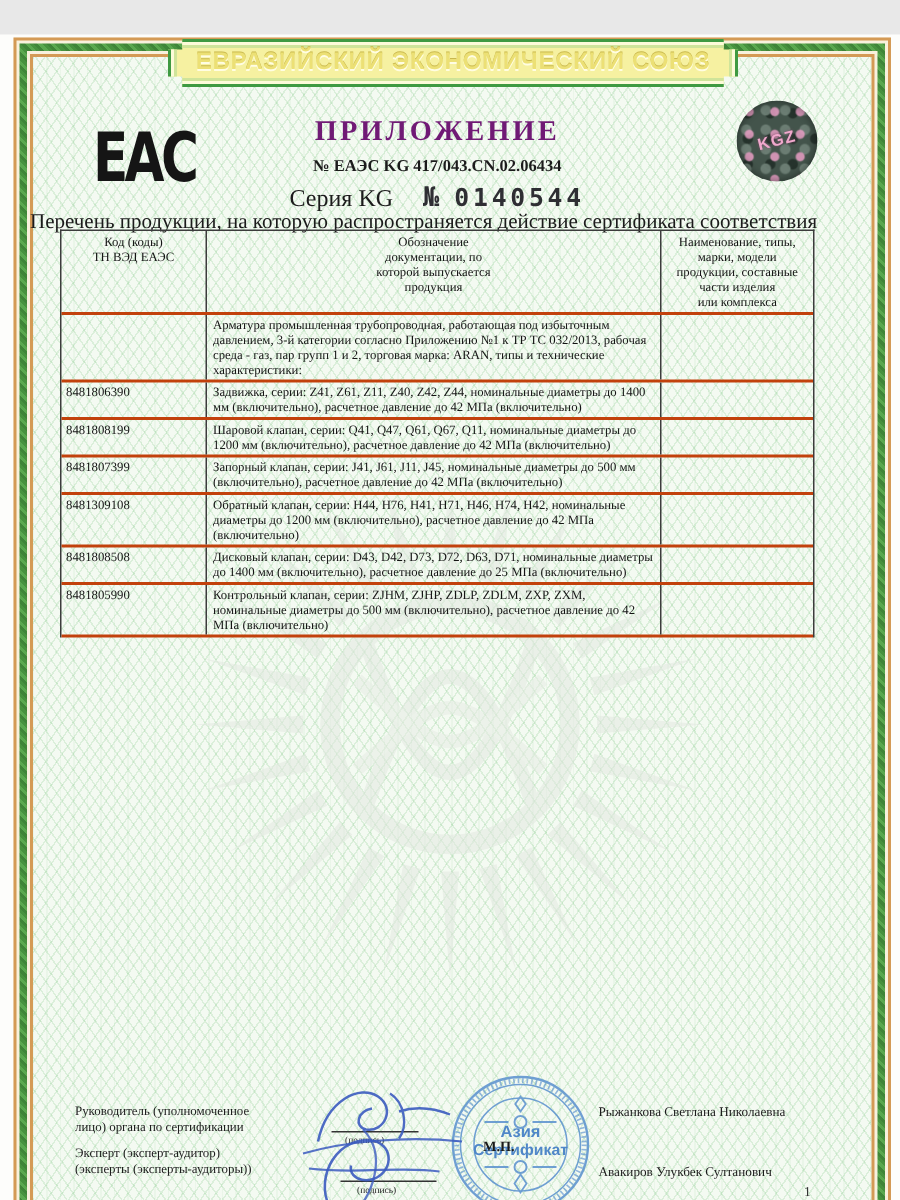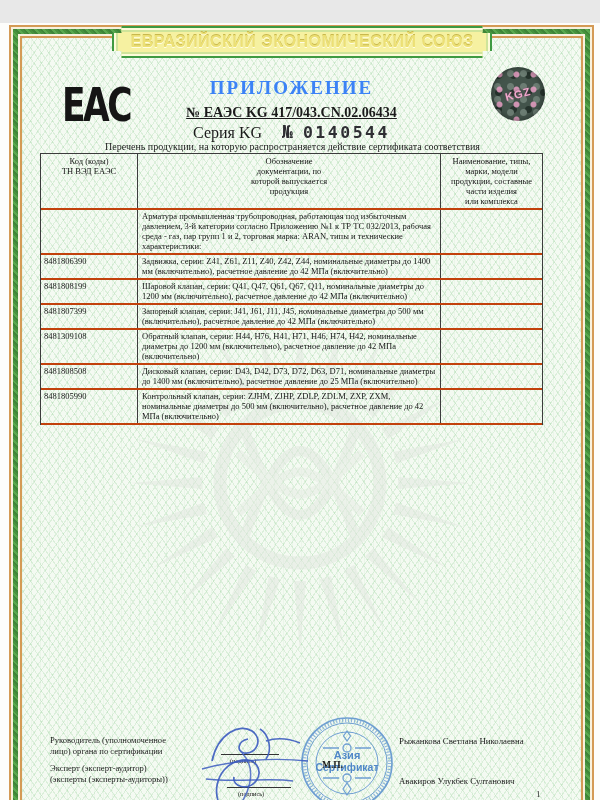--- a/index.html
+++ b/index.html
@@ -40,31 +40,31 @@
             background-image:
               radial-gradient(circle, rgba(232,158,196,.85) 2.5px, transparent 3.5px),
               radial-gradient(circle, rgba(111,129,119,.9) 3px, transparent 4px),
               radial-gradient(circle, rgba(30,42,36,.8) 3px, transparent 4px);
             background-size:17px 15px, 13px 13px, 15px 17px;
             box-shadow: inset 0 0 6px rgba(0,0,0,.45);
             display:flex; align-items:center; justify-content:center; overflow:hidden; }
   .holo-txt { font-family:"Liberation Sans", sans-serif; font-weight:bold; font-size:11px;
             color:#f0a8cc; transform:rotate(-14deg); text-shadow:0 0 2px #7a4b66; letter-spacing:1px; }
   .title    { position:absolute; left:40px; top:54px; width:503px; text-align:center; z-index:5;
-            font-size:19px; font-weight:bold; letter-spacing:2px; color:#3b82f6; }
+            font-size:19px; font-weight:bold; letter-spacing:2px; color:#701a75; }
   .cert-no  { position:absolute; left:40px; top:82px; width:503px; text-align:center; z-index:5;
-            font-size:14px; font-weight:bold; color:#1b1b1b;text-decoration:underline; }
+            font-size:11px; font-weight:bold; color:#1b1b1b; }
   .series-row { position:absolute; left:40px; top:98px; width:503px; z-index:5;
             display:flex; align-items:baseline; justify-content:center; gap:20px; }
   .series-label { font-size:16px; color:#1b1b1b; }
   .series-number { font-family:"DejaVu Sans Mono", monospace; font-weight:bold; font-size:16.5px;
             letter-spacing:2.5px; color:#2e2e33; }
   .series-number .nosign { font-size:18px; letter-spacing:0; margin-right:10px; }
-  .subtitle { position:absolute; left:20px; top:118px; width:545px; text-align:center; z-index:5;
-            font-size:10px; color:#1b1b1b;font-family:Liberation Serif, serif; }
+  .subtitle { position:absolute; left:20px; top:118px; width:545px; z-index:5;
+            font-size:14px; color:#1b1b1b;font-family:Liberation Serif, serif; }
 
   
   .ptable { position:absolute; left:40px; top:130px; width:503px; z-index:5;
             border:1px solid #3c3c3c; border-bottom:none; font-size:8.5px; color:#141414; background:transparent; }
   .tr { display:grid; grid-template-columns:97px 303px 101px; border-bottom:2px solid #c2410c; }
   .td { padding:1px 4px 2px 4px; border-right:1px solid #3c3c3c; line-height:1.18; }
   .td:last-child { border-right:none; }
   .th { text-align:center; white-space:pre-line; padding-top:2px; }
   .tr.head { min-height:42px; }
   .td.code { padding-left:3px; }

